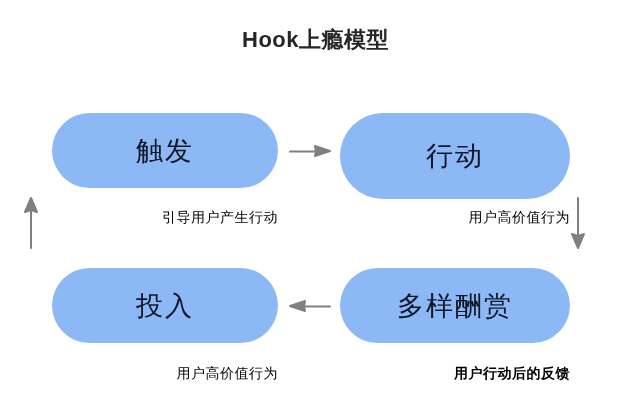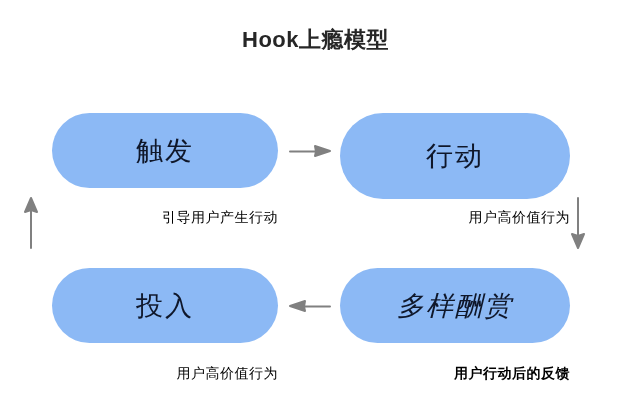--- a/index.html
+++ b/index.html
@@ -45,21 +45,21 @@
     justify-content: center;
     color: #0f172a;
     font-size: 27px;
     font-weight: normal;
     letter-spacing: 2px;
     box-sizing: border-box;
   }
   .node-tl { left: 52px;  top: 113px; width: 226px; height: 75px; }
   .node-tr { left: 340px; top: 113px; width: 230px; height: 86px; }
   .node-bl { left: 52px;  top: 268px; width: 226px; height: 75px; justify-content: center; }
-  .node-br { left: 340px; top: 268px; width: 230px; height: 75px; font-style: italic; }
+  .node-br { left: 340px; top: 268px; width: 230px; height: 75px; }
 
   
   .caption {
     position: absolute;
     text-align: right;
     font-size: 14px;
     color: #000000;
     line-height: 20px;
     white-space: nowrap;
     letter-spacing: 0.5px;

